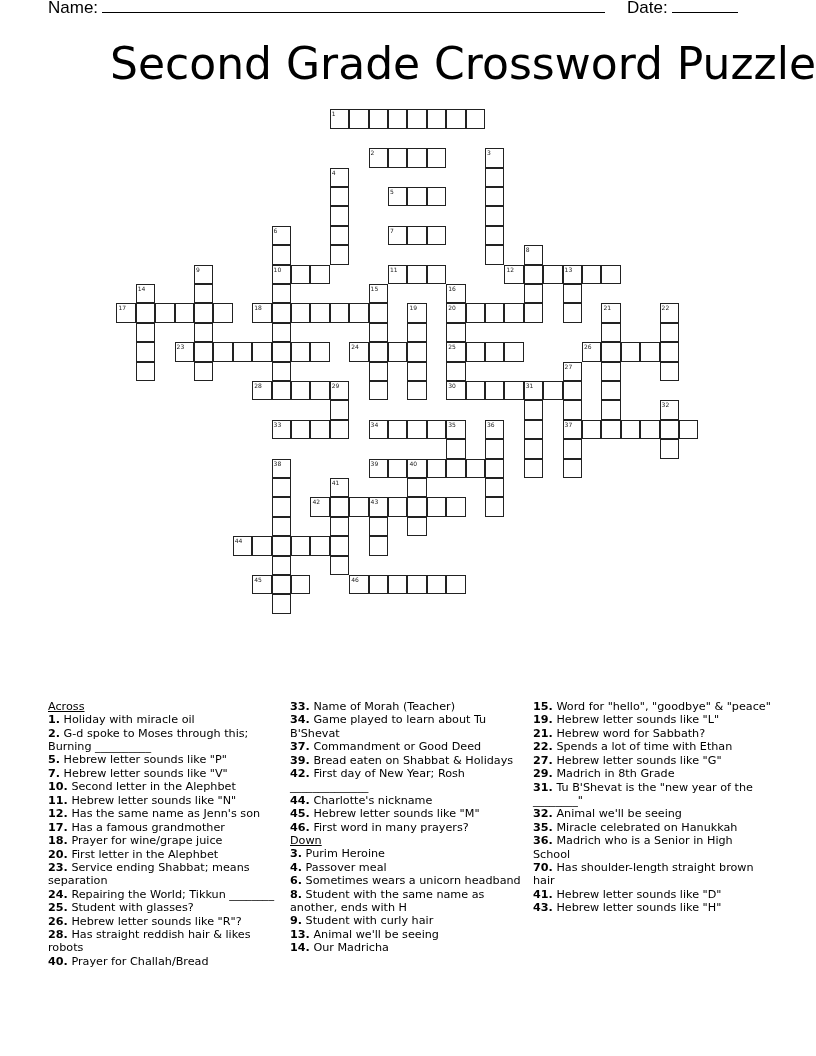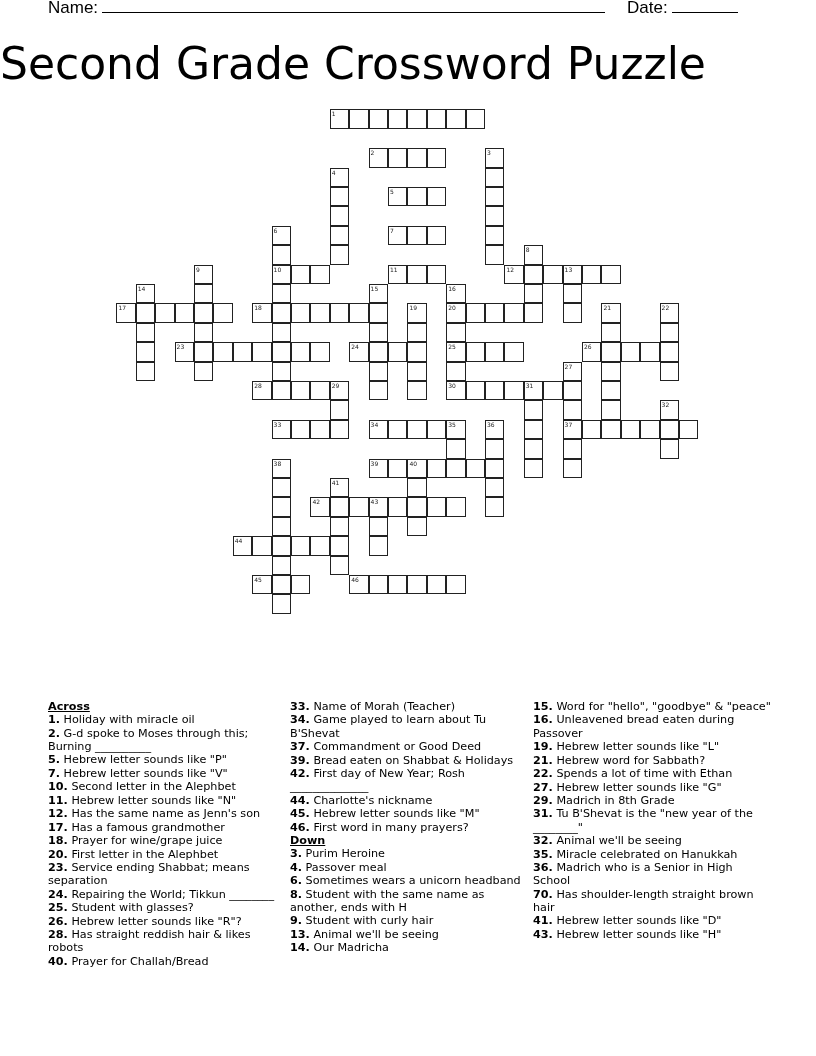--- a/index.html
+++ b/index.html
@@ -1,32 +1,32 @@
 <!DOCTYPE html>
 <html><head>
 <meta charset="utf-8">
 <style>
   html, body { margin: 0; padding: 0; background: #ffffff; }
   body { width: 816px; height: 1056px; position: relative; overflow: hidden; font-family: "DejaVu Sans", sans-serif; color: #000; }
   .hdr { position: absolute; top: -3px; font-family: "Liberation Sans", sans-serif; font-size: 17px; white-space: nowrap; }
   .hdr .line { display: inline-block; border-bottom: 1px solid #000; height: 15px; vertical-align: baseline; margin-left: 4px; }
   #name-field { left: 48px; }
   #date-field { left: 627px; }
-  #title { position: absolute; top: 38px; left: 0; width: 816px; text-align: left; font-family: "DejaVu Sans", sans-serif; font-size: 44px; font-weight: normal; letter-spacing: 0px; margin: 0; }
+  #title { position: absolute; top: 38px; left: 0; width: 816px; text-align: right; font-family: "DejaVu Sans", sans-serif; font-size: 44px; font-weight: normal; letter-spacing: 0px; margin: 0; }
   #grid { position: absolute; left: 0; top: 0; width: 816px; height: 640px; }
   .cell { position: absolute; width: 19.4px; height: 19.4px; box-sizing: border-box; border: 1.2px solid #222; background: #fff; margin-left: -0.6px; margin-top: -0.6px; }
   .cell .num { position: absolute; left: 1px; top: 0px; font-size: 6px; line-height: 7px; color: #222; font-family: "DejaVu Sans", sans-serif; }
   #clues { position: absolute; top: 700px; left: 48px; width: 740px; font-size: 11.2px; line-height: 13.1px; }
   .col { position: absolute; top: 0; }
   #col1 { left: 0; width: 230px; }
   #col2 { left: 242px; width: 232px; }
   #col3 { left: 485px; width: 240px; }
   .clue { margin: 0 0 0.4px 0; }
   .clue b { font-weight: bold; }
-  .sect { font-weight: bold; text-decoration: underline; }
+  .sect { font-weight: normal; text-decoration: underline; }
 </style>
 </head>
 <body>
 
 <div id="name-field" class="hdr">
   <span>Name:</span><span class="line" style="width:503px"></span>
 </div>
 <div id="date-field" class="hdr">
   <span>Date:</span><span class="line" style="width:66px"></span>
 </div>
@@ -364,21 +364,20 @@
       <div class="clue"><b>3.</b><span> Purim Heroine</span></div>
       <div class="clue"><b>4.</b><span> Passover meal</span></div>
       <div class="clue"><b>6.</b><span> Sometimes wears a unicorn headband</span></div>
       <div class="clue"><b>8.</b><span> Student with the same name as another, ends with H</span></div>
       <div class="clue"><b>9.</b><span> Student with curly hair</span></div>
       <div class="clue"><b>13.</b><span> Animal we'll be seeing</span></div>
       <div class="clue"><b>14.</b><span> Our Madricha</span></div>
     </div>
   <div id="col3" class="col">
       <div class="clue"><b>15.</b><span> Word for "hello", "goodbye" &amp; "peace"</span></div>
-      <div class="clue"><b>16.</b><span> Unleavened bread eaten during Passover</span></div>
       <div class="clue"><b>19.</b><span> Hebrew letter sounds like "L"</span></div>
       <div class="clue"><b>21.</b><span> Hebrew word for Sabbath?</span></div>
       <div class="clue"><b>22.</b><span> Spends a lot of time with Ethan</span></div>
       <div class="clue"><b>27.</b><span> Hebrew letter sounds like "G"</span></div>
       <div class="clue"><b>29.</b><span> Madrich in 8th Grade</span></div>
       <div class="clue"><b>31.</b><span> Tu B'Shevat is the "new year of the ________"</span></div>
       <div class="clue"><b>32.</b><span> Animal we'll be seeing</span></div>
       <div class="clue"><b>35.</b><span> Miracle celebrated on Hanukkah</span></div>
       <div class="clue"><b>36.</b><span> Madrich who is a Senior in High School</span></div>
       <div class="clue"><b>70.</b><span> Has shoulder-length straight brown hair</span></div>

